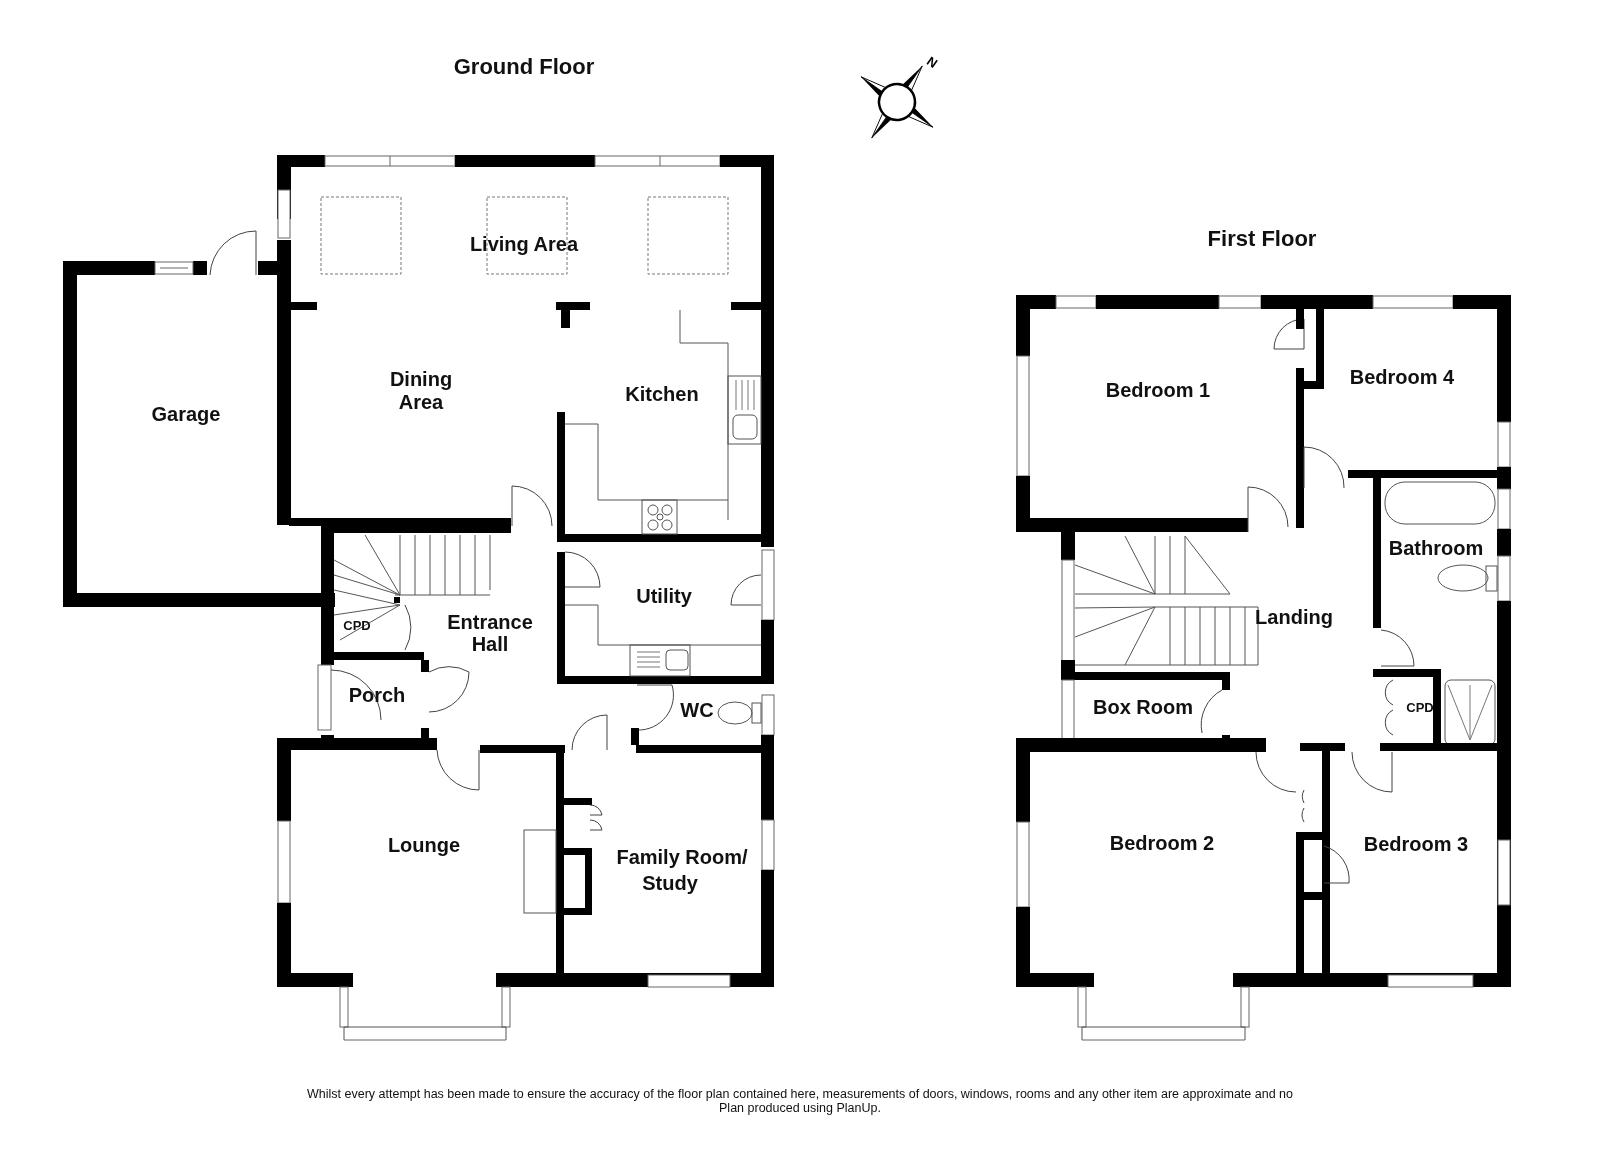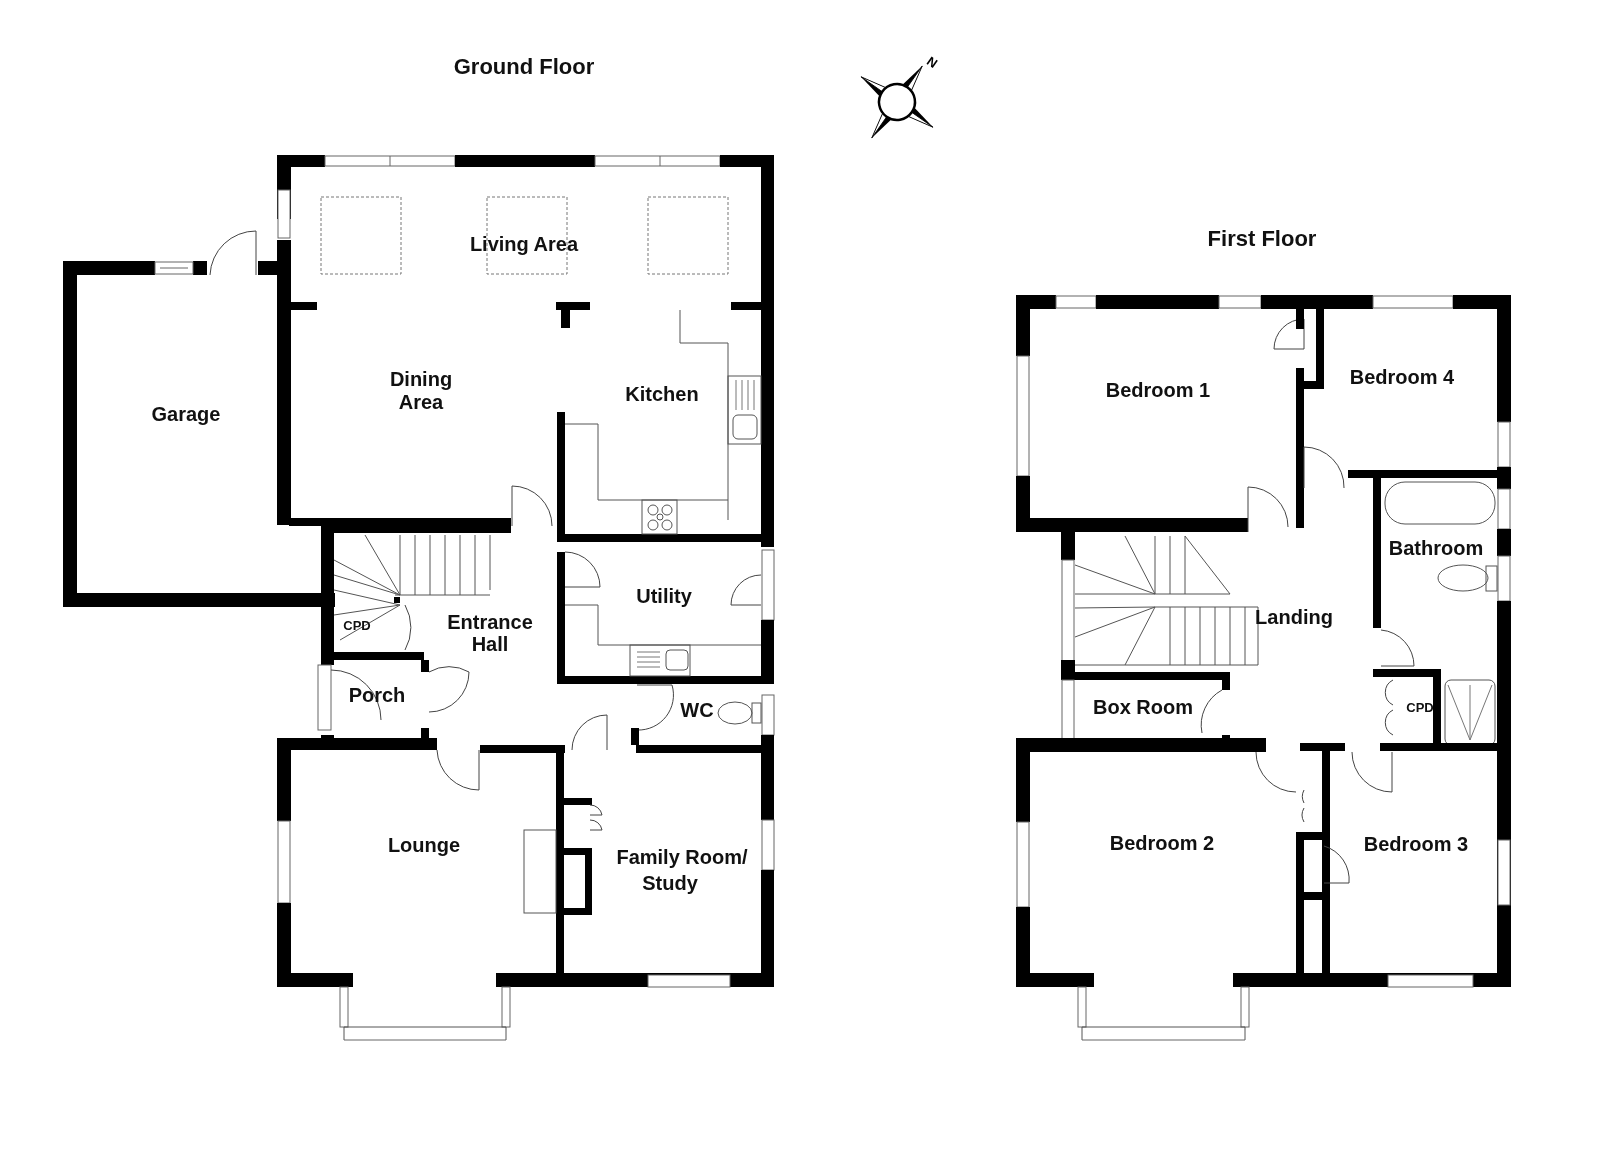--- a/index.html
+++ b/index.html
@@ -311,13 +311,15 @@
   <text class="room-label" x="1402" y="384">Bedroom 4</text>
   <text class="room-label" x="1436" y="555">Bathroom</text>
   <text class="room-label" x="1294" y="624">Landing</text>
   <text class="room-label" x="1143" y="714">Box Room</text>
   <text class="small-label" x="1420" y="712">CPD</text>
   <text class="room-label" x="1162" y="850">Bedroom 2</text>
   <text class="room-label" x="1416" y="851">Bedroom 3</text>
 </svg>
 
 <div class="disclaimer">
+  <div>Whilst every attempt has been made to ensure the accuracy of the floor plan contained here, measurements of doors, windows, rooms and any other item are approximate and no</div>
+  <div>Plan produced using PlanUp.</div>
 </div>
 
 </body></html>

